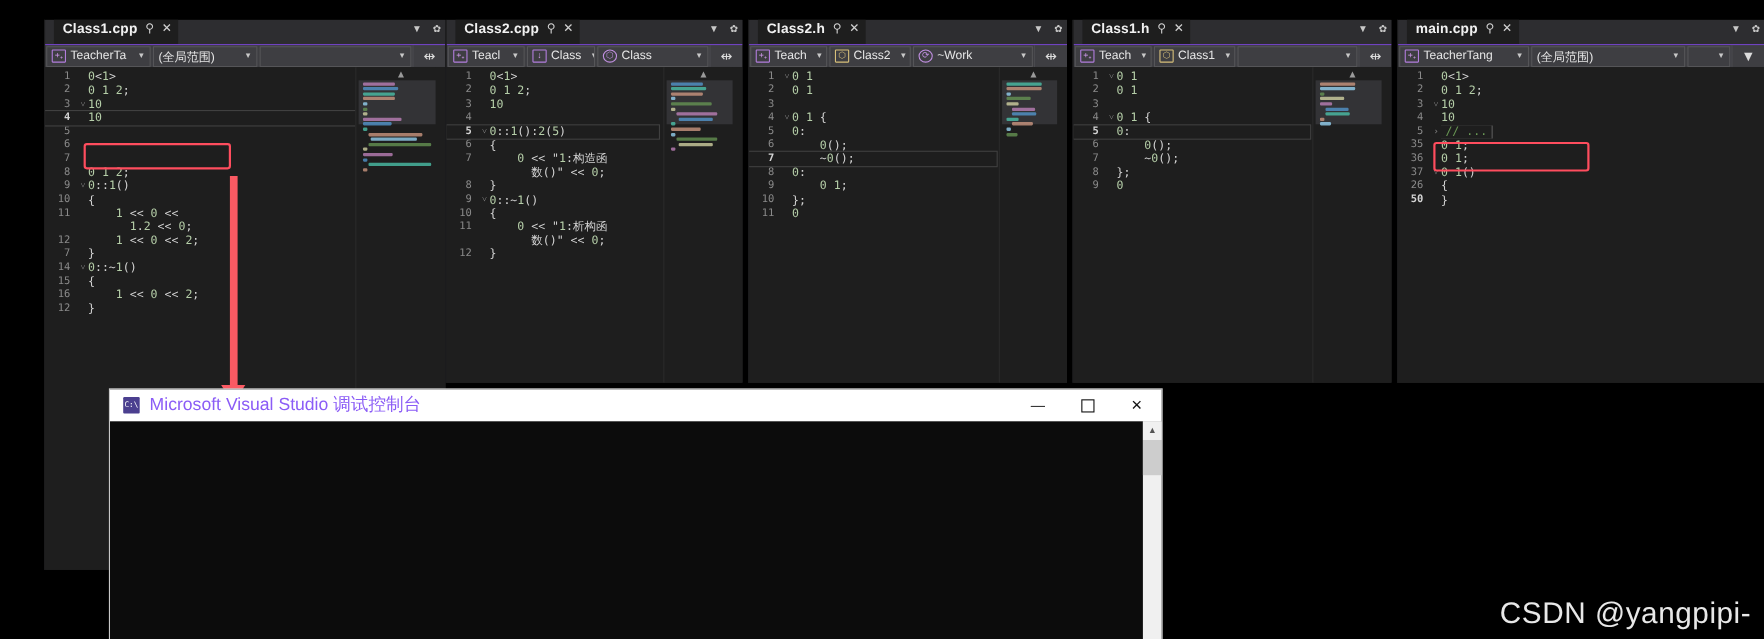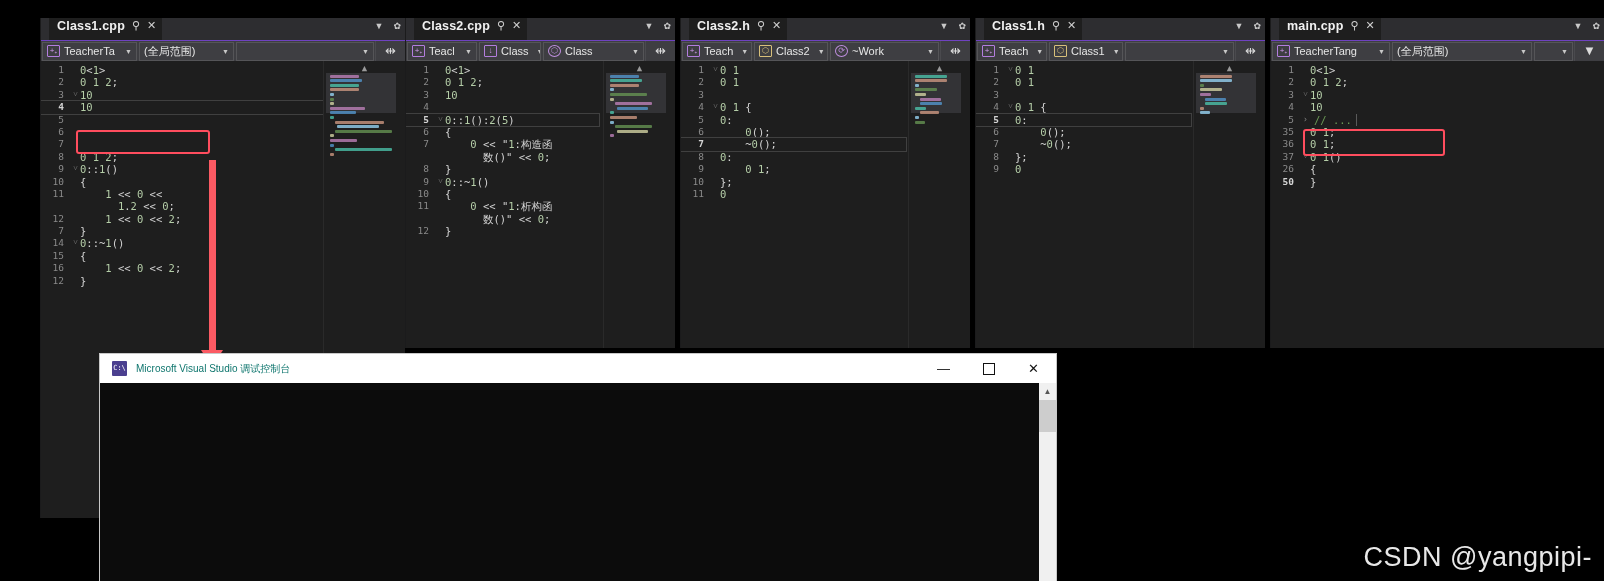--- a/index.html
+++ b/index.html
@@ -107,21 +107,21 @@
   }
   #console .title {
     height:29px; background:#ffffff; display:flex; align-items:center;
     padding-left:12px; gap:9px;
   }
   #console .title .appicon {
     width:15px; height:15px; background:#4b3f8f; color:#fff; font-size:7px;
     line-height:15px; text-align:center; font-family:"DejaVu Sans Mono", monospace;
     border-radius:1px;
   }
-  #console .title .ttxt { font-size:10px; color:#0f766e; }
+  #console .title .ttxt { font-size:16px; color:#8b5cf6; }
   #console .wbtns { margin-left:auto; display:flex; }
   #console .wbtn {
     width:45px; height:29px; display:flex; align-items:center;
     justify-content:center; font-size:13px; color:#111;
   }
   #console .body {
     position:absolute; left:0; top:29px; right:17px; bottom:0;
     background:#0c0c0c; color:#ccc;
     font-family:"DejaVu Sans Mono", monospace; font-size:13.5px;
     padding:7px 0 0 4px; line-height:15.8px; white-space:pre;

